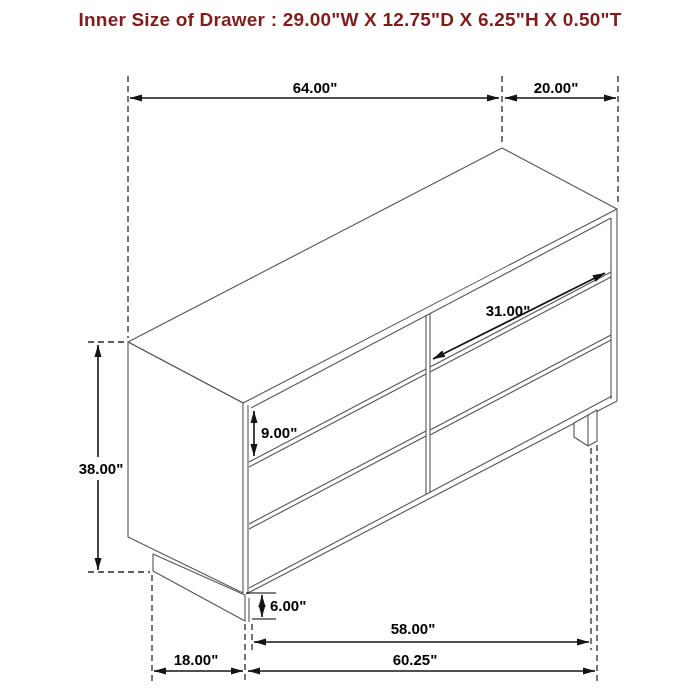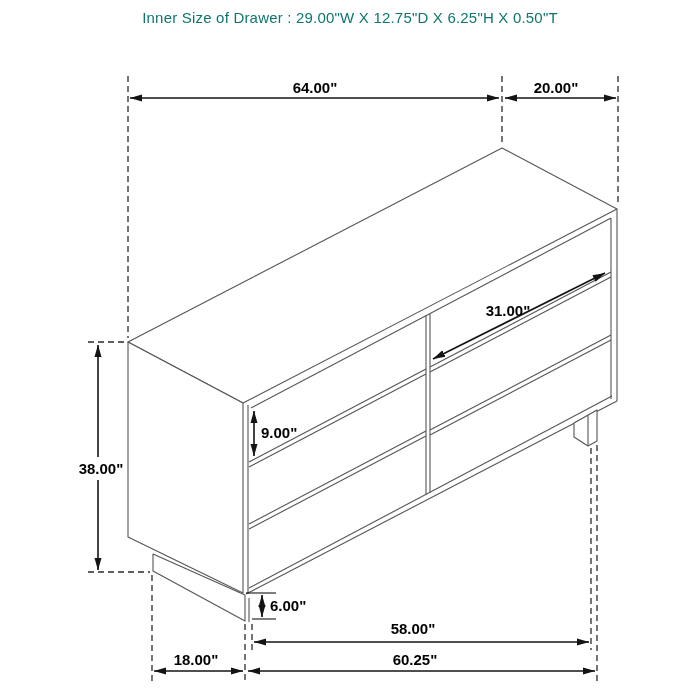--- a/index.html
+++ b/index.html
@@ -6,21 +6,21 @@
   #canvas{
     position:relative;
     width:700px;height:700px;
     background:#ffffff;
     font-family:"Liberation Sans", sans-serif;
     overflow:hidden;
   }
   #title{
     position:absolute;top:9px;left:0;width:700px;
     text-align:center;
-    font-size:15px;font-weight:normal;color:#0f766e;
+    font-size:19px;font-weight:bold;color:#7f1d1d;
     letter-spacing:0.2px;
   }
   svg{position:absolute;top:0;left:0;}
   .furn{stroke:#555;stroke-width:1.1;fill:none;stroke-linejoin:round;}
   .furnfill{stroke:#555;stroke-width:1.1;fill:#ffffff;stroke-linejoin:round;}
   .dim{stroke:#141414;stroke-width:1.6;fill:none;}
   .tick{stroke:#141414;stroke-width:1.1;fill:none;}
   .dash{stroke:#2b2b2b;stroke-width:1.3;fill:none;stroke-dasharray:6 4;}
   .dimtext{
     font-family:"Liberation Sans", sans-serif;

